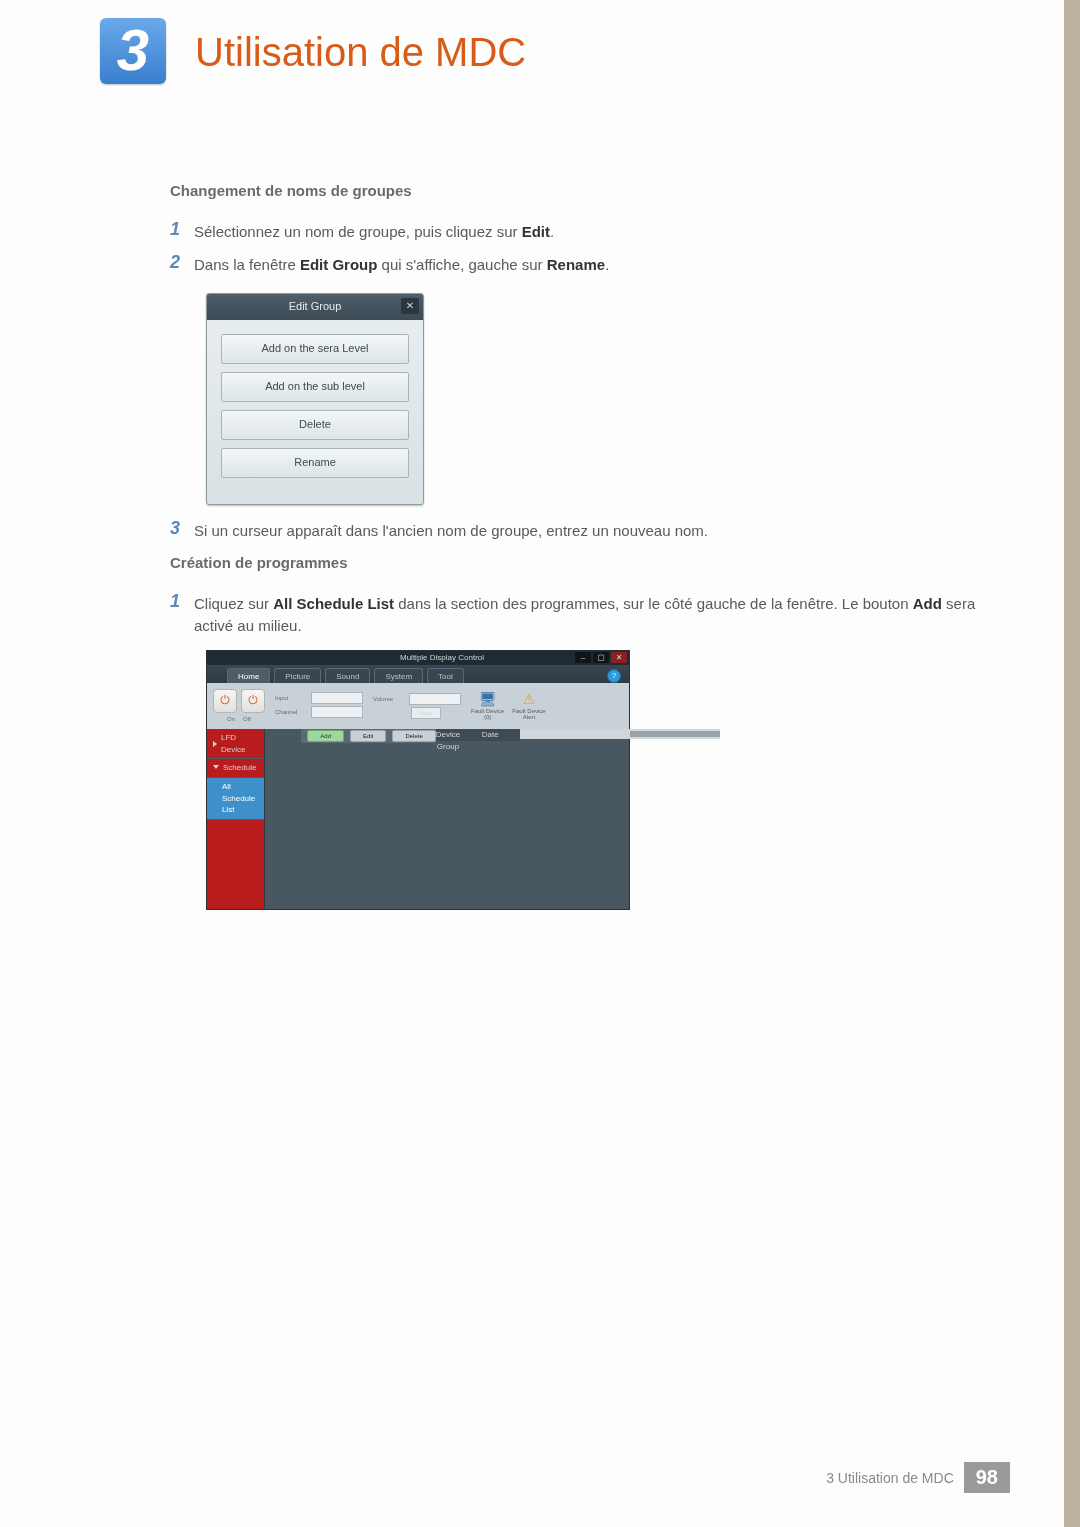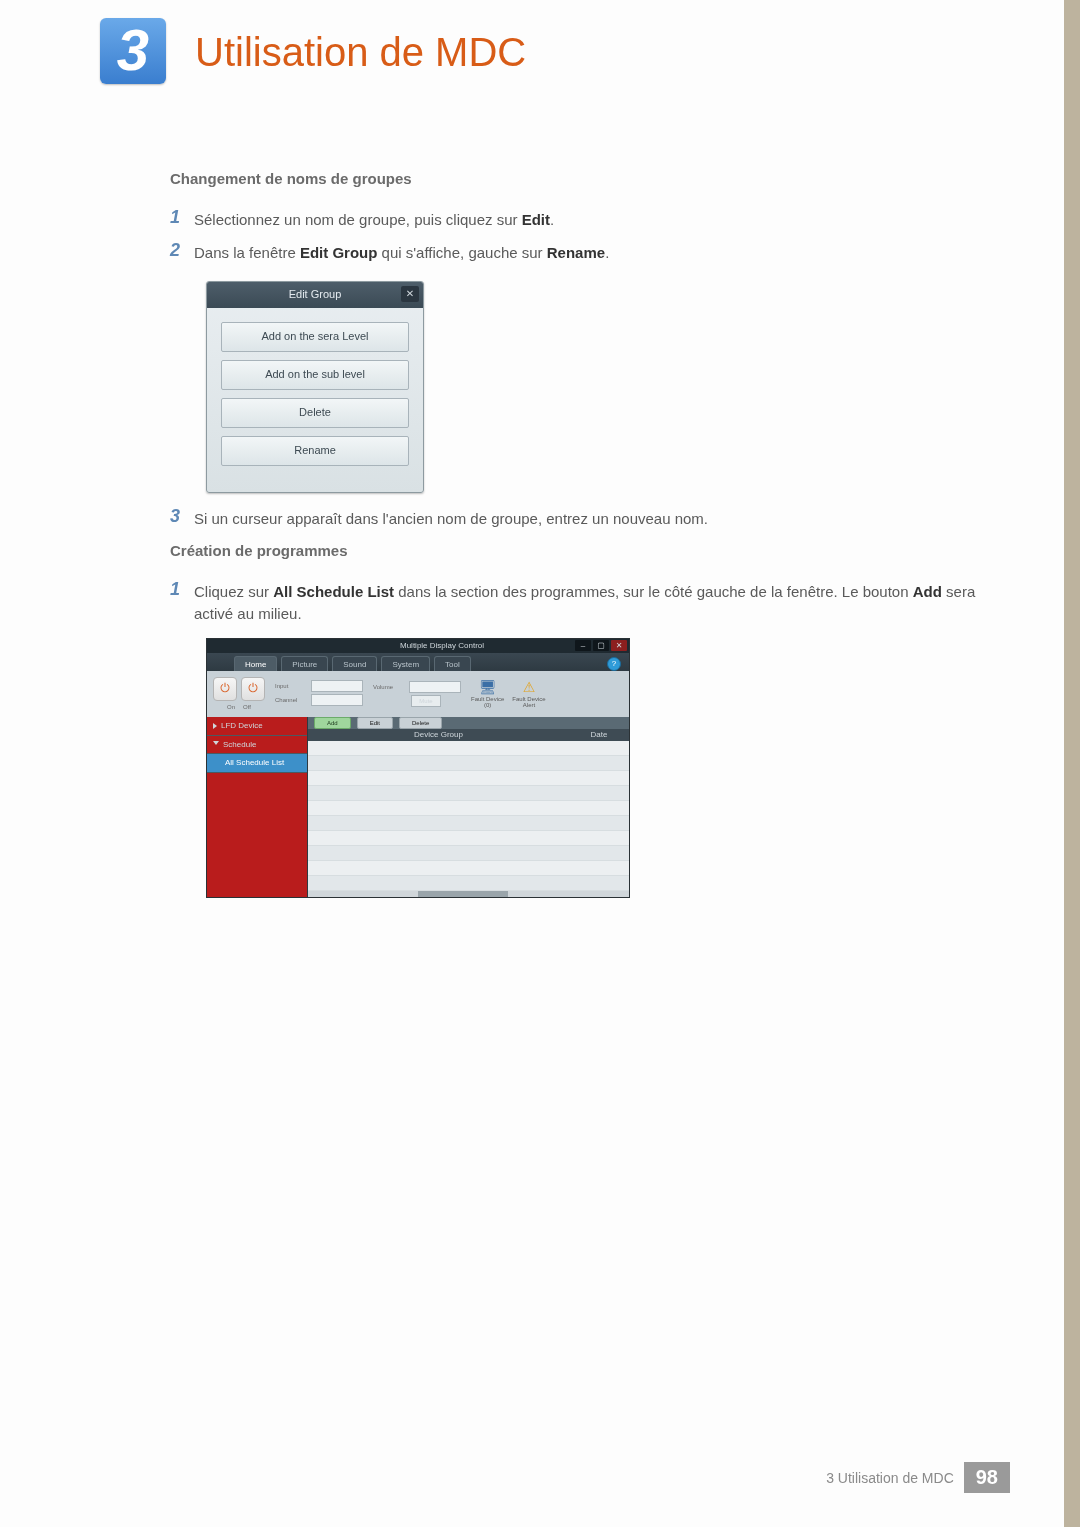--- a/index.html
+++ b/index.html
@@ -50,21 +50,21 @@
   }
   .chapter-title {
     position:absolute;
     left:195px; top:30px;
     font-size:40px;
     color:var(--orange);
     font-weight:normal;
   }
   .content {
     position:absolute;
-    left:170px; top:168px;
+    left:170px; top:180px;
     width:810px;
     font-size:15px;
     line-height:1.45;
   }
   .h4 { color:var(--heading-grey); font-weight:bold; margin:0 0 18px 0; font-size:15px; }
   .h3 { color:var(--orange); font-size:16px; margin:30px 0 16px 0; font-weight:normal; }
   .step { display:flex; margin-bottom:10px; }
   .step-num {
     width:24px; flex:0 0 24px;
     font-style:italic; font-size:18px;
@@ -124,21 +124,21 @@
   }
   .mdc-titlebar {
     height:14px; background:#1f2a31;
     display:flex; align-items:center; justify-content:center;
     position:relative;
     padding-left:48px;
   }
   .mdc-wbtns { position:absolute; right:2px; top:1px; display:flex; gap:2px; }
   .mdc-wbtn { width:16px; height:11px; background:#0f161b; border-radius:1px; display:flex; align-items:center; justify-content:center; font-size:8px; }
   .mdc-wbtn.close { background:#8c1f1f; }
-  .mdc-tabs { height:18px; background:linear-gradient(#3a4751,#2e3a42); display:flex; align-items:flex-end; padding-left:27px; gap:4px; }
+  .mdc-tabs { height:18px; background:linear-gradient(#3a4751,#2e3a42); display:flex; align-items:flex-end; padding-left:20px; gap:4px; }
   .mdc-tab {
     padding:2px 10px 1px 10px;
     border:1px solid #596872; border-bottom:none;
     border-radius:3px 3px 0 0;
     color:#b8c3ca;
     background:#394650;
   }
   .mdc-tab.active { background:#4d5c66; color:#fff; }
   .mdc-help { position:absolute; right:8px; top:18px; width:12px; height:12px; border-radius:50%; background:#2f9bd8; color:#fff; display:flex; align-items:center; justify-content:center; font-size:8px; border:1px solid #1a6a9a; }
   .mdc-ribbon {
@@ -156,21 +156,21 @@
   .field-input { width:50px; height:10px; background:#eef2f4; border:1px solid #aab4ba; }
   .mute-btn { width:28px; height:10px; font-size:6px; background:#e8edef; border:1px solid #aab4ba; display:flex; align-items:center; justify-content:center; margin-left:38px; }
   .status-icon { display:flex; flex-direction:column; align-items:center; font-size:6px; color:#5a5a5a; margin-right:8px; line-height:1.05; }
   .status-icon .glyph { font-size:14px; margin-bottom:1px; }
   .mdc-main { display:flex; height:180px; }
   .mdc-side { width:100px; background:#b91c1c; border-right:1px solid #2e3a41; }
   .side-item { padding:3px 6px; border-bottom:1px solid #4a5962; display:flex; align-items:center; gap:4px; }
   .side-item.sel { background:#3d90c9; color:#fff; }
   .chev { display:inline-block; width:0; height:0; border-top:3px solid transparent; border-bottom:3px solid transparent; border-left:4px solid #cfd6db; }
   .chev.down { border-left:3px solid transparent; border-right:3px solid transparent; border-top:4px solid #cfd6db; }
-  .mdc-content { flex:1; display:flex; flex-direction:column; }
+  .mdc-content { flex:1; display:flex; flex-direction:row;margin-left:36px; }
   .action-bar { height:14px; background:#5a6a74; display:flex; align-items:center; padding-left:6px; gap:6px; }
   .ab-btn { padding:0 12px; height:10px; font-size:6px; border-radius:2px; display:flex; align-items:center; justify-content:center; }
   .ab-add    { background:#9fd69d; color:#1d3b1d; border:1px solid #6cab6a; }
   .ab-edit   { background:#c9d1d6; color:#202020; border:1px solid #9aa5ab; }
   .ab-delete { background:#c9d1d6; color:#202020; border:1px solid #9aa5ab; }
   .col-header { height:12px; background:#3e4b54; display:flex; }
   .col-header span:first-child { flex:1; text-align:center; }
   .col-header span:last-child { width:60px; text-align:center; }
   .grid-rows { flex:1; background:#eceff1; }
   .grid-rows div { height:14px; border-bottom:1px solid #d7dde0; }

